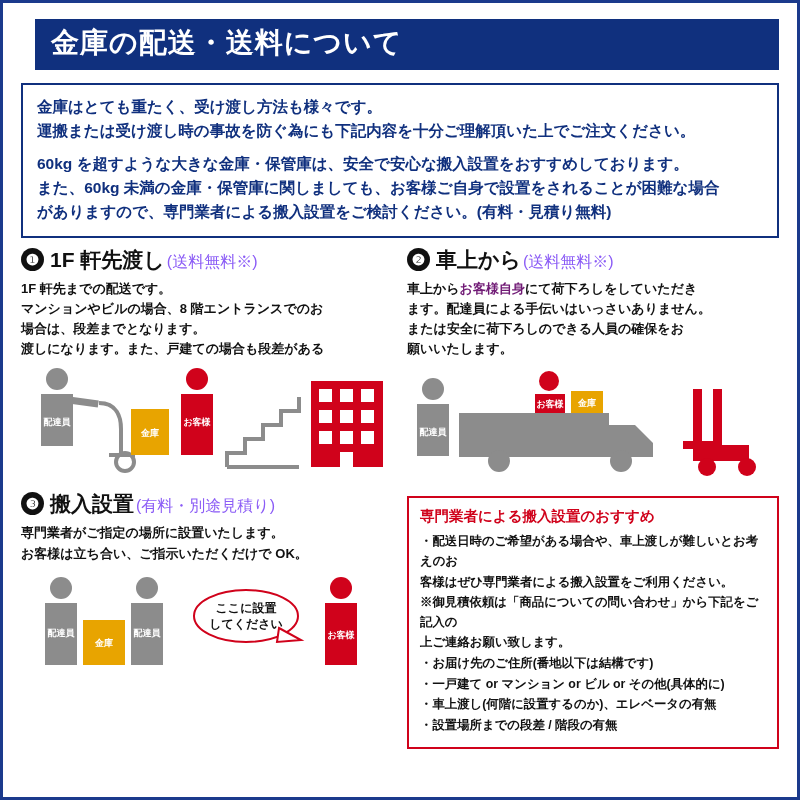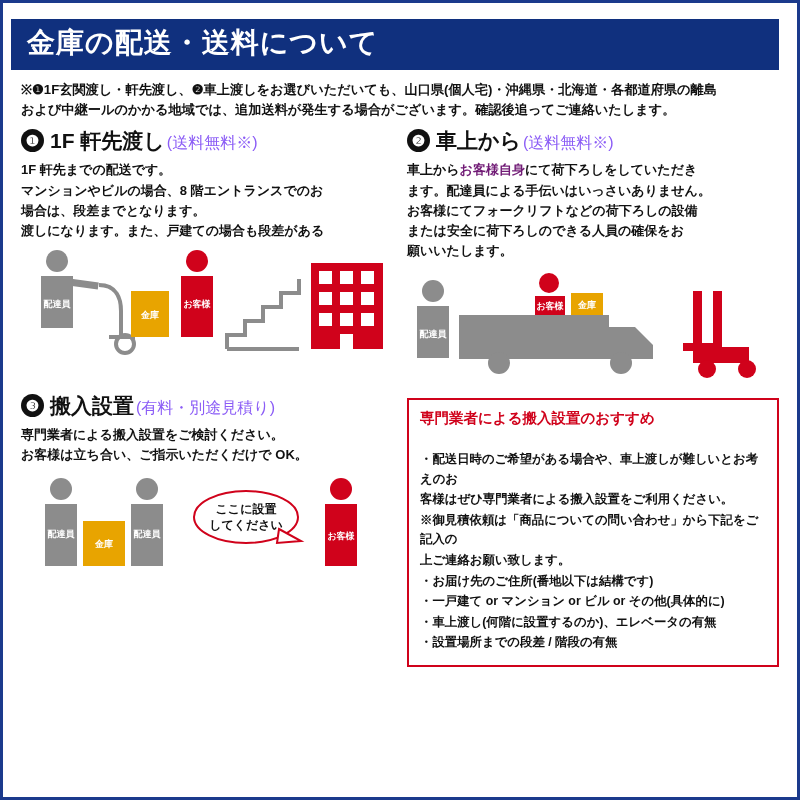--- a/index.html
+++ b/index.html
@@ -19,21 +19,21 @@
     width: 800px;
     height: 800px;
     box-sizing: border-box;
     border: 3px solid #1b3a8c;
     background: #ffffff;
     padding: 0;
   }
 
   
   .header-bar {
-    margin: 16px 18px 0 8px;
+    margin: 16px 18px 0 32px;
     background: #10307e;
     color: #ffffff;
     font-size: 28px;
     font-weight: bold;
     letter-spacing: 1px;
     padding: 9px 16px 11px 16px;
     line-height: 1.1;
   }
 
   
@@ -114,42 +114,46 @@
   
   .rec-box {
     border: 2px solid #d0021b;
     padding: 9px 11px 11px 11px;
     margin-top: 6px;
   }
   .rec-title {
     color: #d0021b;
     font-weight: bold;
     font-size: 14.5px;
-    margin-bottom: 22px;
+    margin-bottom: 6px;
   }
   .rec-list {
     font-size: 12.4px;
     line-height: 1.58;
     color: #111111;
     font-weight: bold;
   }
   .rec-list div { margin-bottom: 1px; }
 </style>
 </head>
 <body>
 
 <div class="page">
 
   <div class="header-bar">金庫の配送・送料について</div>
 
-
-  <div class="note">
-    <div>※❶1F玄関渡し・軒先渡し、❷車上渡しをお選びいただいても、山口県(個人宅)・沖縄県・北海道・各都道府県の離島</div>
-    <div>および中継ールのかかる地域では、追加送料が発生する場合がございます。確認後追ってご連絡いたします。</div>
+  <div class="intro-box">
+    <p>金庫はとても重たく、受け渡し方法も様々です。</p>
+    <p>運搬または受け渡し時の事故を防ぐ為にも下記内容を十分ご理解頂いた上でご注文ください。</p>
+    <div class="gap"></div>
+    <p>60kg を超すような大きな金庫・保管庫は、安全で安心な搬入設置をおすすめしております。</p>
+    <p>また、60kg 未満の金庫・保管庫に関しましても、お客様ご自身で設置をされることが困難な場合</p>
+    <p>がありますので、専門業者による搬入設置をご検討ください。(有料・見積り無料)</p>
   </div>
+
 
   <div class="cols">
 
     <div class="col">
       <div class="sec-title">
         <span class="sec-num">❶</span>
         <span>1F 軒先渡し</span>
         <span class="sec-sub">(送料無料※)</span>
       </div>
       <div class="body-text">
@@ -212,21 +216,20 @@
       <div class="sec-title">
         <span class="sec-num">❷</span>
         <span>車上から</span>
         <span class="sec-sub">(送料無料※)</span>
       </div>
       <div class="body-text">
         <div>
           <span>車上から</span><span class="hl-red">お客様自身</span><span>にて荷下ろしをしていただき</span>
         </div>
         <div>ます。配達員による手伝いはいっさいありません。</div>
-        <div>お客様にてフォークリフトなどの荷下ろしの設備</div>
         <div>または安全に荷下ろしのできる人員の確保をお</div>
         <div>願いいたします。</div>
       </div>
 
       <div class="illus">
         <svg width="370" height="115" viewBox="0 0 370 115">
 
           <g fill="#8c8c8c">
             <circle cx="26" cy="22" r="11"></circle>
             <path d="M10 37 h32 v52 h-32 z"></path>
@@ -263,21 +266,21 @@
 
   <div class="cols" style="margin-top:4px;">
 
     <div class="col">
       <div class="sec-title">
         <span class="sec-num">❸</span>
         <span>搬入設置</span>
         <span class="sec-sub">(有料・別途見積り)</span>
       </div>
       <div class="body-text">
-        <div>専門業者による搬入設置をご検討ください。</div>
+        <div>専門業者がご指定の場所に設置いたします。</div>
         <div>お客様は立ち合い、ご指示いただくだけで OK。</div>
       </div>
 
       <div class="illus" style="margin-top:12px;">
         <svg width="370" height="115" viewBox="0 0 370 115">
 
           <g fill="#8c8c8c">
             <circle cx="40" cy="12" r="11"></circle>
             <path d="M24 27 h32 v62 h-32 z"></path>
           </g>

